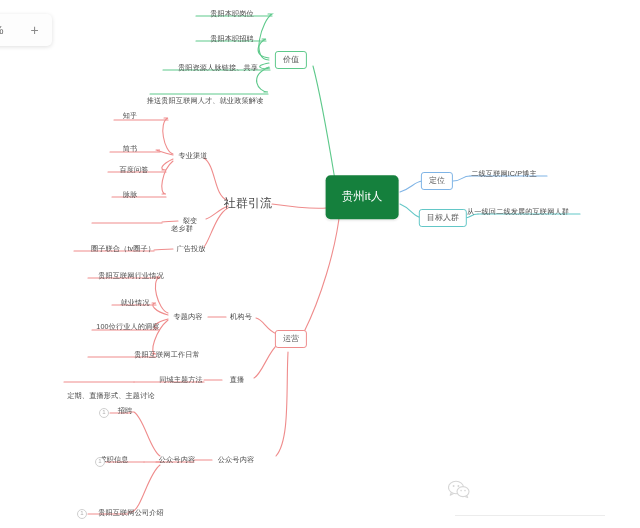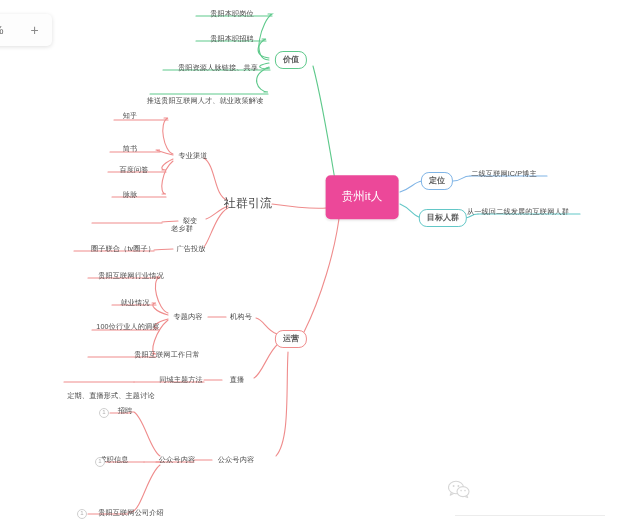--- a/index.html
+++ b/index.html
@@ -32,31 +32,30 @@
     font-size:7.2px;
     color:#4a4a4a;
     white-space:nowrap;
     line-height:1;
     transform:translate(-50%,-50%);
     letter-spacing:.1px;
   }
   .node.leaf{padding:1px 2px;}
   .node.boxed{
     padding:4px 7px;
-    border-radius:8px;
+    border-radius:3px;
     background:#fff;
     font-size:8px;
-    font-weight:bold;
   }
   .node.green-box{border:1px solid #5ec98b;color:#5a5a5a;}
   .node.red-box{border:1px solid #ef8c8c;color:#5a5a5a;}
   .node.blue-box{border:1px solid #7fb4e6;color:#5a5a5a;}
   .node.cyan-box{border:1px solid #63c7c7;color:#5a5a5a;}
   .node.root{
-    background:#ec4899;
+    background:#15803d;
     border:none;
     color:#ffffff;
     font-size:11.5px;
     padding:16px 16px;
     border-radius:5px;
     font-weight:400;
     box-shadow:0 1px 2px rgba(0,0,0,.08);
   }
 
   

